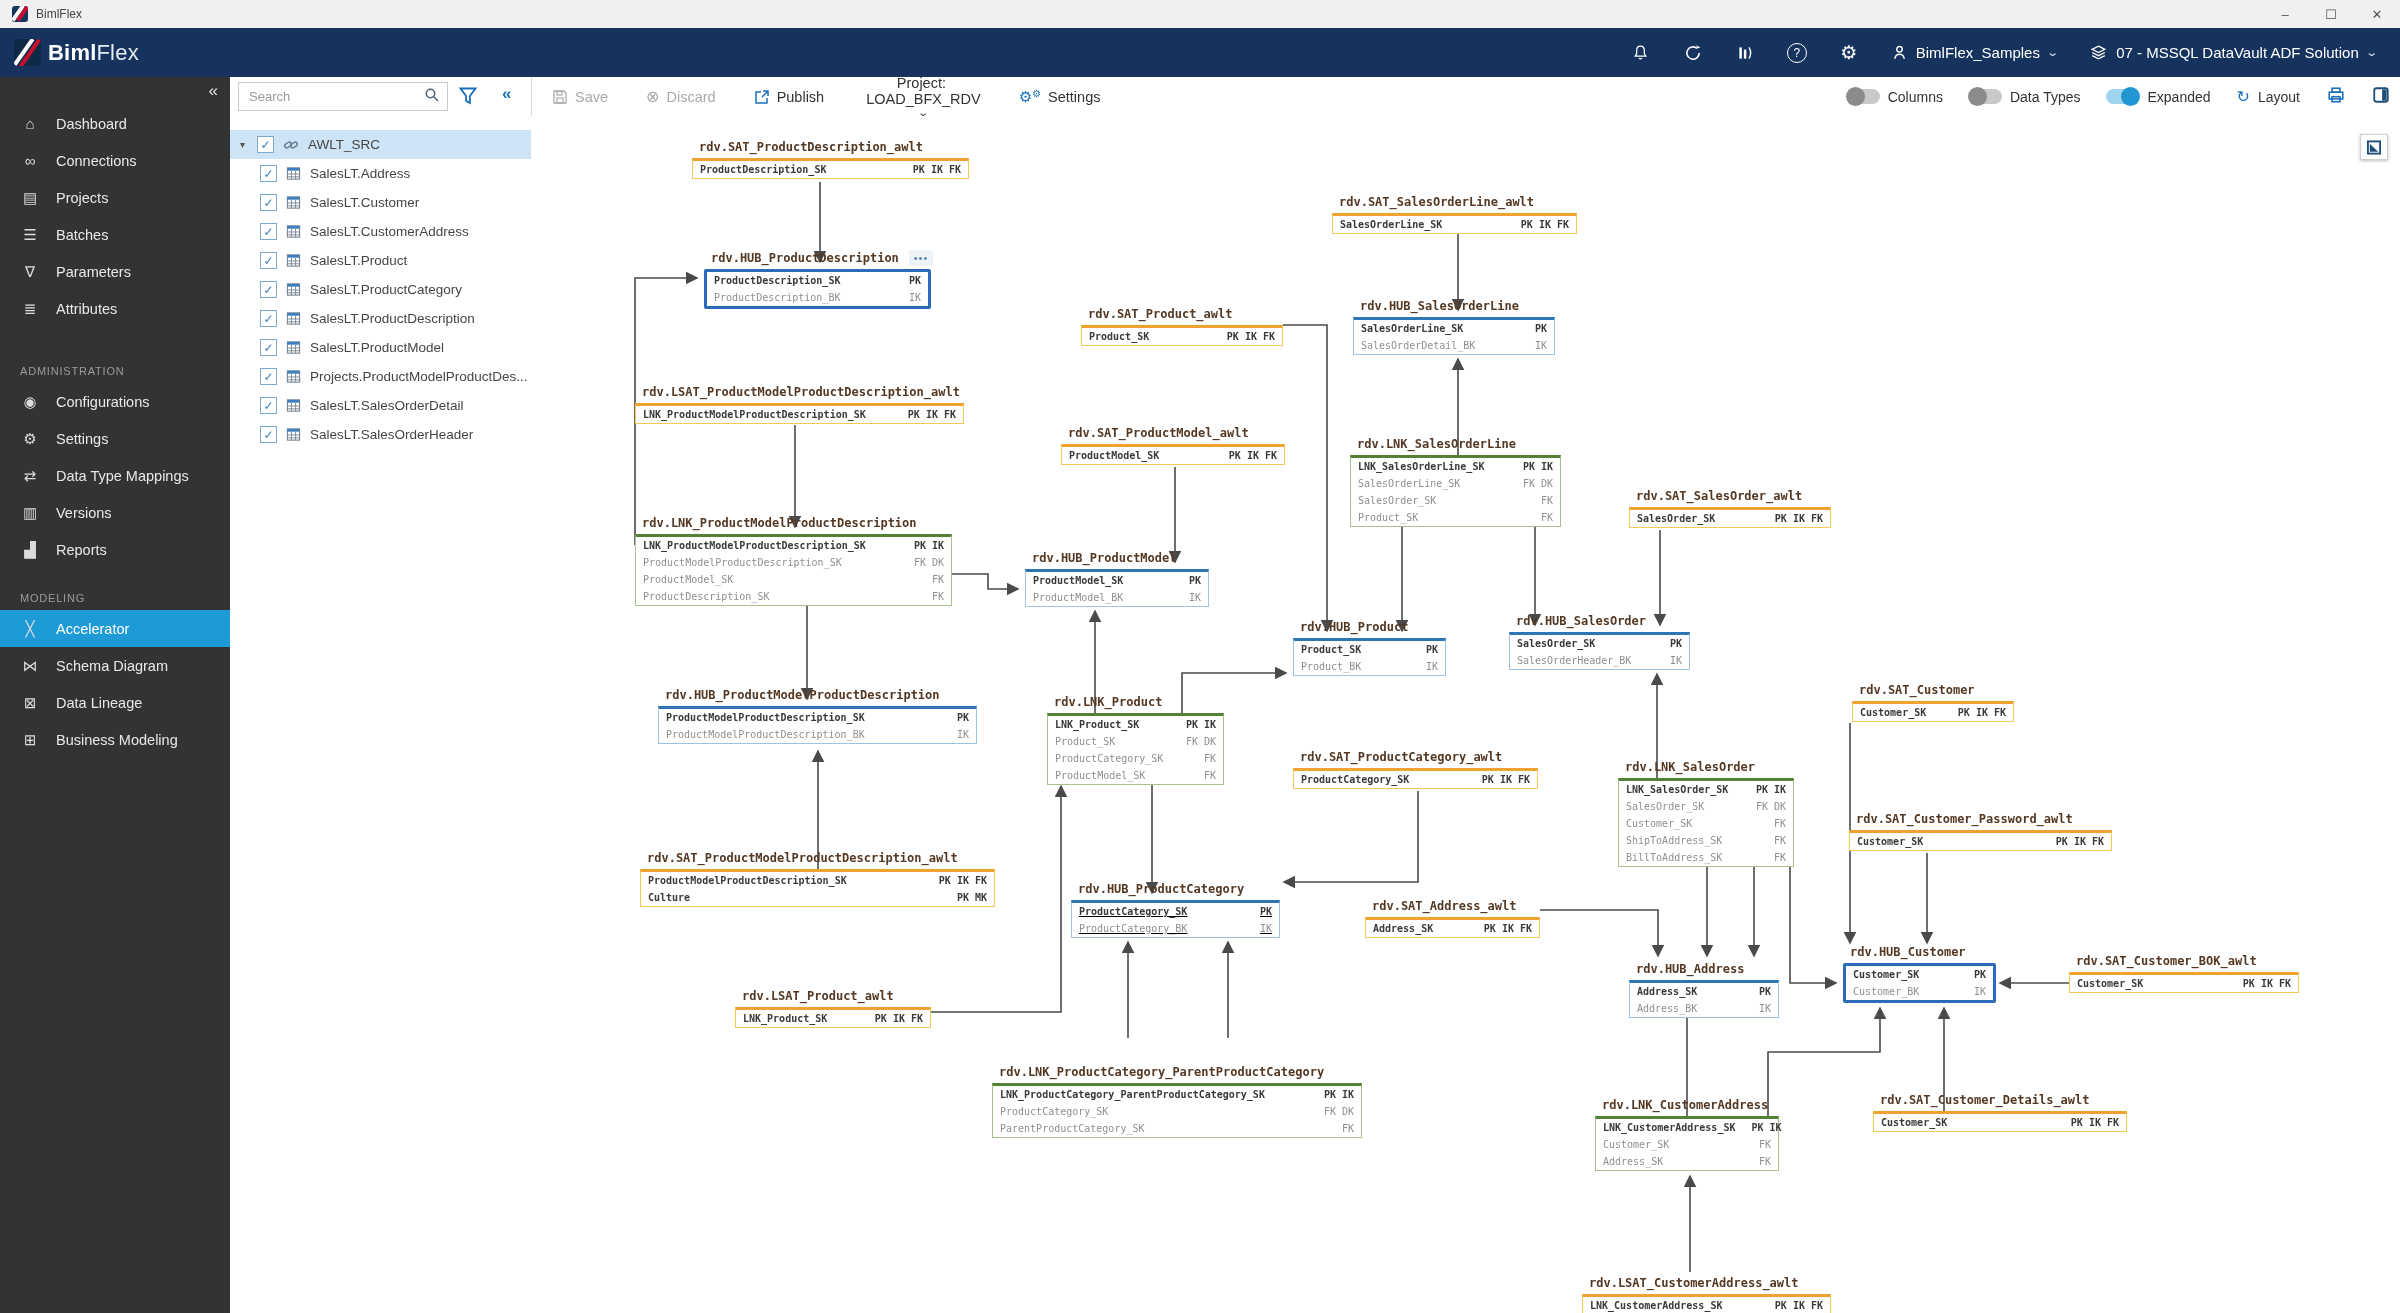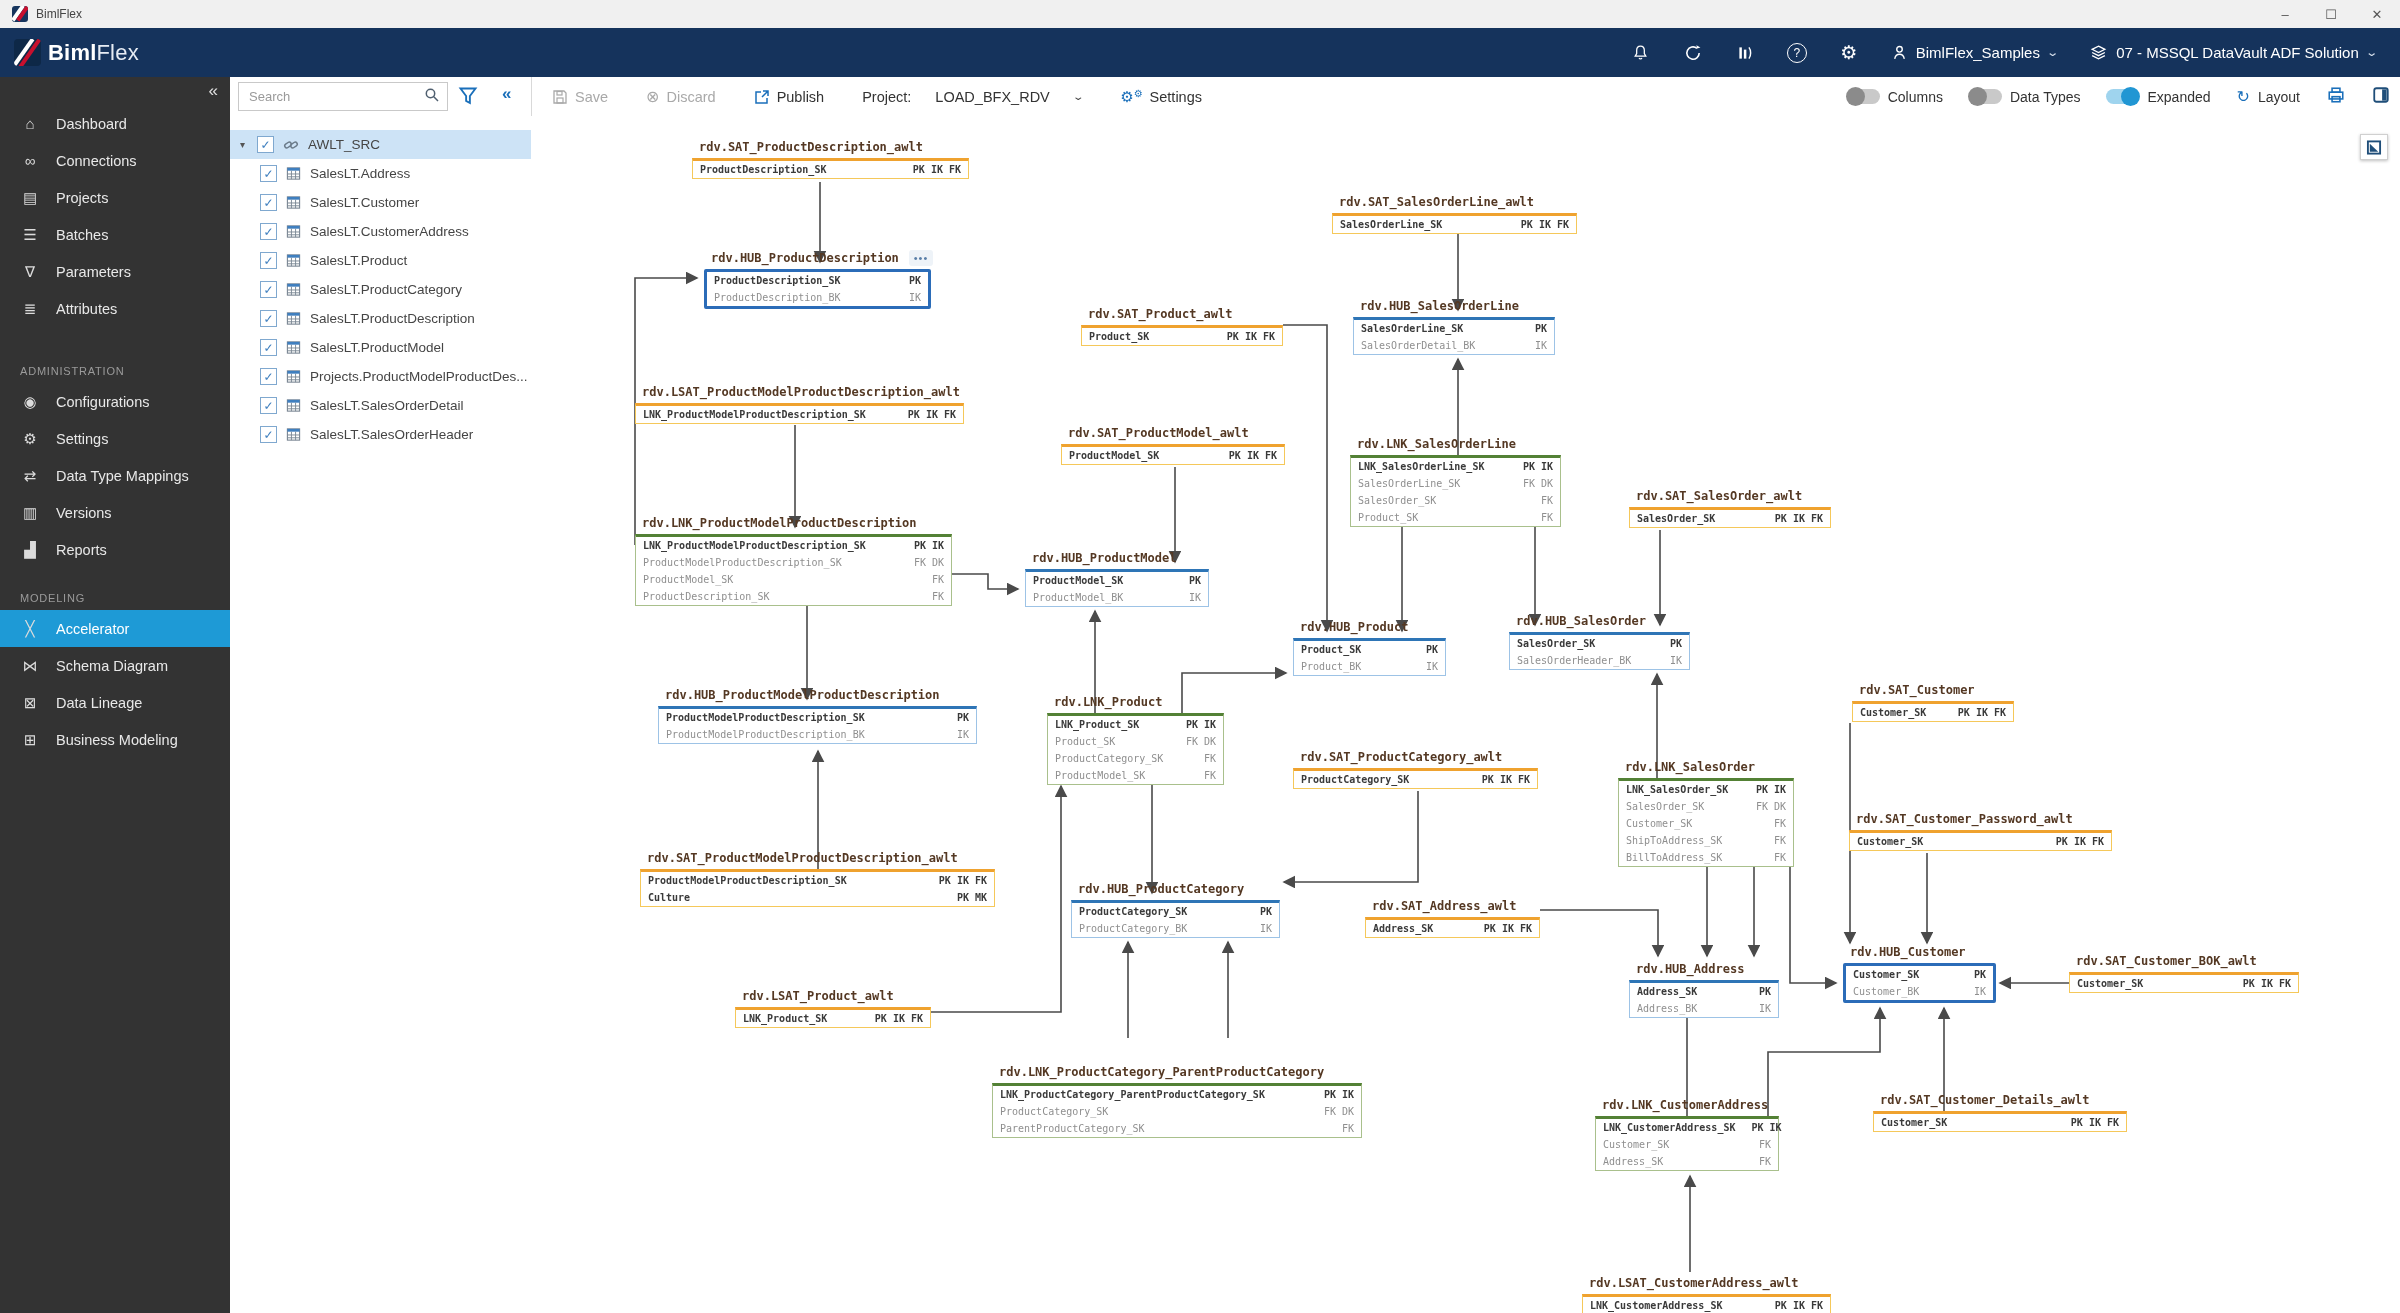--- a/index.html
+++ b/index.html
@@ -39,21 +39,21 @@
   .search-wrap{position:absolute;left:8px;top:5px;width:208px;height:27px;border:1px solid #c9c9c9;display:flex;align-items:center;}
   .search-wrap input{border:0;outline:0;flex:1;margin-left:8px;font-size:13px;color:#555;font-family:"Liberation Sans",sans-serif;width:150px;}
   .search-wrap input::placeholder{color:#9a9a9a;}
   .search-ic{margin-right:7px;}
   .funnel{position:absolute;left:228px;top:9px;}
   .collapse-t{position:absolute;left:272px;top:7px;color:#1a6fba;font-size:17px;font-weight:bold;}
   .strip .vdiv{position:absolute;left:301px;top:0;width:1px;height:39px;background:#d9d9d9;}
   .tools{position:absolute;left:322px;top:0;height:39px;display:flex;align-items:center;gap:38px;font-size:14.5px;}
   .tool{display:flex;align-items:center;gap:7px;color:#333;}
   .tool.disabled{color:#a9a9a9;}
-  .proj{display:flex;align-items:center;gap:20px;color:#333;}
+  .proj{display:flex;align-items:center;gap:0;color:#333;flex-direction:column;}
   .proj .pv{margin-left:4px;}
   .proj .dc{font-size:10px;color:#444;transform:scaleX(1.5);margin-left:4px;}
   .tools-r{position:absolute;right:10px;top:0;height:39px;display:flex;align-items:center;gap:26px;font-size:14px;color:#333;}
   .tog{display:flex;align-items:center;gap:8px;}
   .pill{width:33px;height:15px;border-radius:8px;background:#c9c9c9;position:relative;}
   .pill .knob{position:absolute;width:19px;height:19px;border-radius:50%;background:#8b8b8b;top:-2px;left:-1px;}
   .pill.on{background:#9fd4ee;}
   .pill.on .knob{background:#2196d3;left:15px;}
   
   .treepanel{position:absolute;left:230px;top:116px;width:301px;height:1197px;background:#fff;border-right:1px solid #d9d9d9;}
@@ -695,21 +695,21 @@
       </div>
       <div class="entity sat" style="left: 762px; top: 652px; width: 245px;">
         <div class="etitle">rdv.SAT_ProductCategory_awlt</div>
         <div class="box">
           <div class="erow strong">
             <span>ProductCategory_SK</span>
             <span class="keys">PK IK FK</span>
           </div>
         </div>
       </div>
-      <div class="entity hub" style="left: 540px; top: 784px; width: 209px;">
+      <div class="entity hub" style="left: 540px; top: 784px; width: 209px; text-decoration: underline;">
         <div class="etitle">rdv.HUB_ProductCategory</div>
         <div class="box">
           <div class="erow strong">
             <span>ProductCategory_SK</span>
             <span class="keys">PK</span>
           </div>
           <div class="erow weak">
             <span>ProductCategory_BK</span>
             <span class="keys">IK</span>
           </div>

